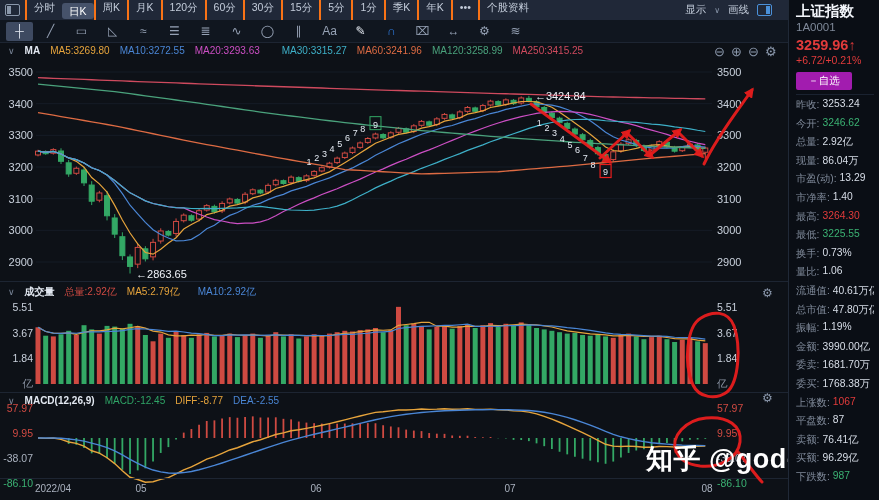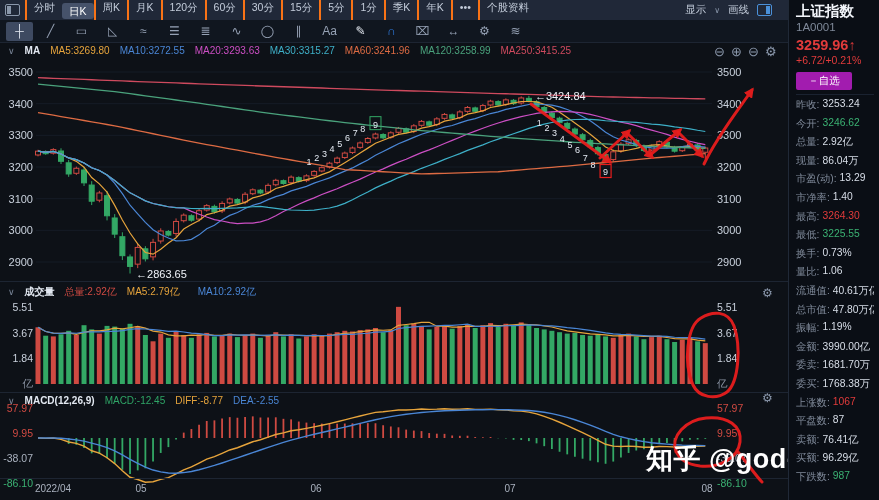--- a/index.html
+++ b/index.html
@@ -551,21 +551,21 @@
       <span class="tool">↔</span>
       <span class="tool">⚙</span>
       <span class="tool">≋</span>
     </div>
   <div id="ma-header" class="pane-header">
       <span class="ph-chev">∨</span>
       <span class="ph-title">MA</span>
       <span style="color: rgb(230, 164, 60);">MA5:3269.80</span>
       <span style="color: rgb(74, 134, 213);">MA10:3272.55</span>
       <span style="color: rgb(204, 79, 196);">MA20:3293.63</span>
-      <span style="color: rgb(62, 176, 200);">MA30:3315.27</span>
+      <span style="color: rgb(62, 176, 200); margin-left: 12px;">MA30:3315.27</span>
       <span style="color: rgb(221, 107, 67);">MA60:3241.96</span>
       <span style="color: rgb(74, 162, 124);">MA120:3258.99</span>
       <span style="color: rgb(207, 74, 94);">MA250:3415.25</span>
     </div>
   <div id="vol-header" class="pane-header">
       <span class="ph-chev">∨</span>
       <span class="ph-title">成交量</span>
       <span style="color: rgb(207, 74, 66);">总量:2.92亿</span>
       <span style="color: rgb(230, 164, 60);">MA5:2.79亿</span>
       <span style="color: rgb(74, 134, 213); padding-left: 8px;">MA10:2.92亿</span>

